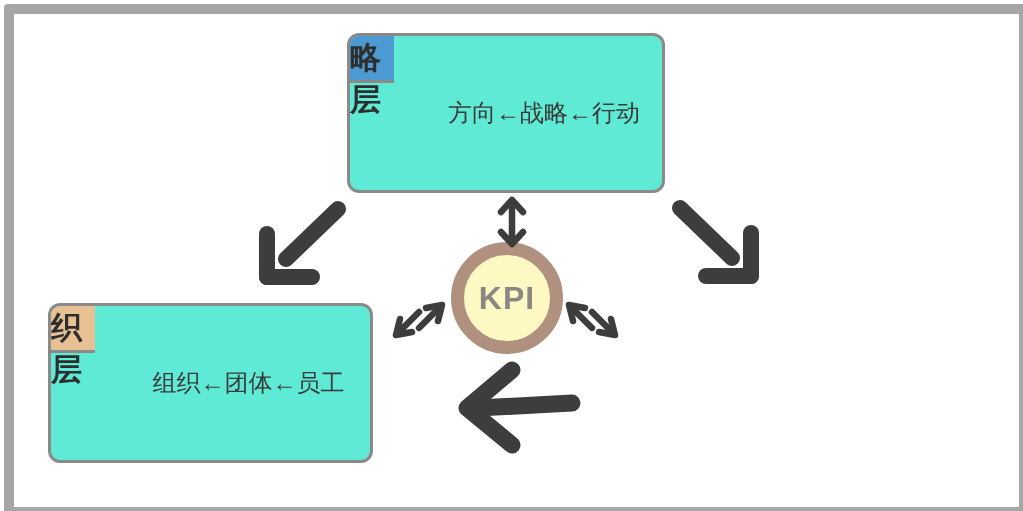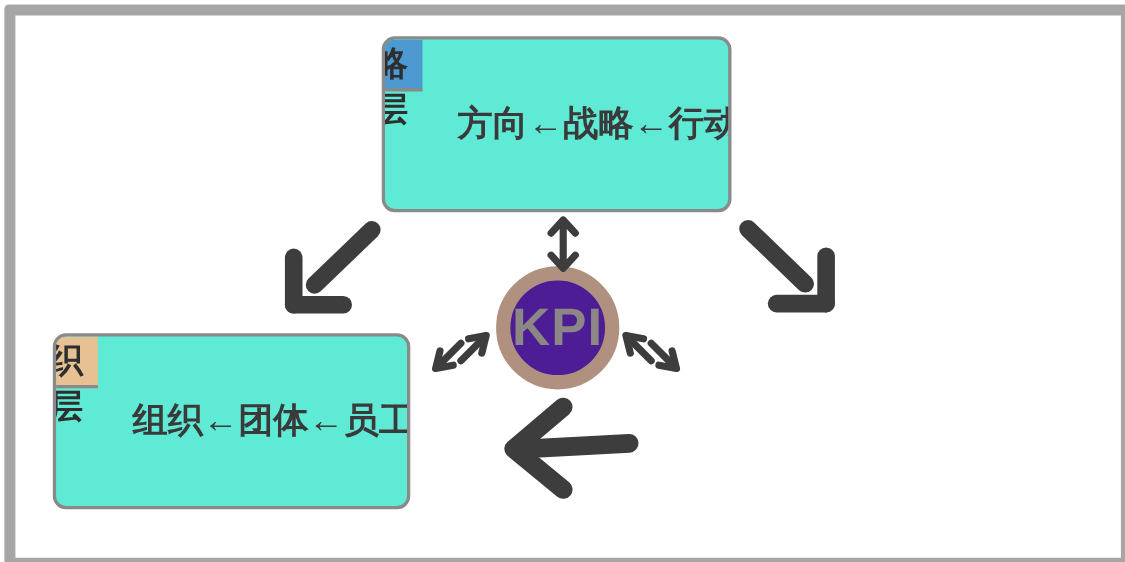--- a/index.html
+++ b/index.html
@@ -44,41 +44,41 @@
     border-bottom: 3px solid #8a8a8a;
     font-size: 31px;
     font-weight: 700;
     letter-spacing: 2px;
   }
   .layer-box .bdy {
     flex: 1;
     display: flex;
     align-items: center;
     justify-content: center;
-    font-size: 32px;
-    font-weight: 700;
+    font-size: 24px;
+    font-weight: 400;
     white-space: nowrap;
     margin-left: 32px;
   }
   #box-strategy     { left: 347px; top: 33px;  width: 318px; height: 160px; }
   #box-organization { left: 48px;  top: 303px; width: 325px; height: 160px; }
   #box-performance  { left: 633px; top: 305px; width: 337px; height: 160px; }
 
   .kpi-circle {
     position: absolute;
     left: 451px; top: 242px;
     width: 112px; height: 112px;
     box-sizing: border-box;
     border: 13px solid #b09180;
     border-radius: 50%;
-    background: #4c1d95;
+    background: #fef9c3;
     display: flex;
     align-items: center;
     justify-content: center;
-    font-size: 48px;
+    font-size: 32px;
     font-weight: 600;
     letter-spacing: 1px;
   }
   .arr { position: absolute; }
   .arr svg { display: block; }
   #arr-strat-org  { left: 250px; top: 196px; }
   #arr-strat-perf { left: 666px; top: 195px; }
   #arr-perf-org   { left: 452px; top: 358px; }
   #arr-kpi-strat  { left: 492px; top: 193px; }
   #arr-kpi-org    { left: 389px; top: 290px; }

